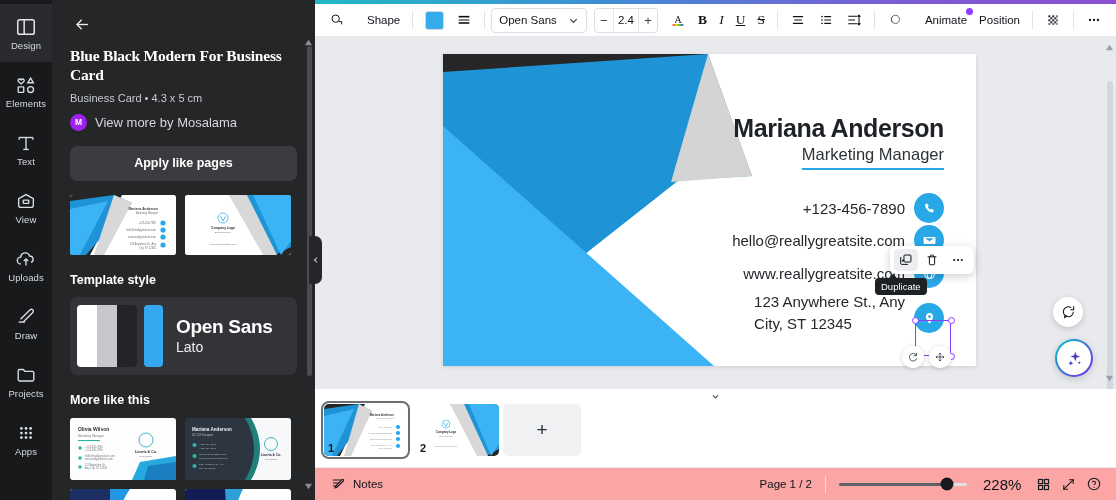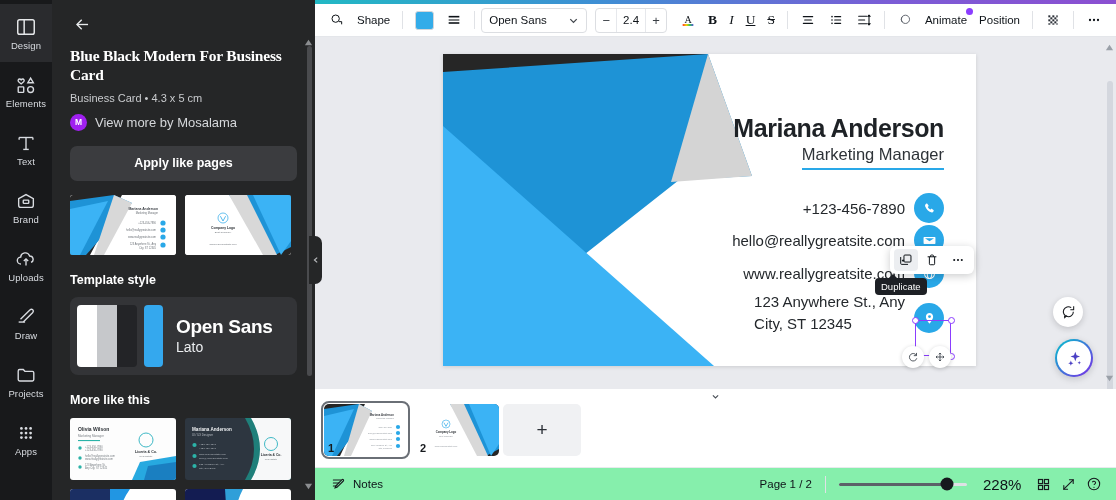--- a/index.html
+++ b/index.html
@@ -89,21 +89,21 @@
     z-index: 40;
   }
 
   
   .toolbar {
     position: absolute; left: 315px; top: 4px; width: 801px; height: 33px;
     background: #fff; border-bottom: 1px solid #e4e6ea;
     display: flex; align-items: center; padding: 0 8px; gap: 0; z-index: 35;
   }
   .tb-btn {
-    height: 26px; display: flex; align-items: center; gap: 12px;
+    height: 26px; display: flex; align-items: center; gap: 22px;
     padding: 0 6px; border-radius: 4px; cursor: pointer;
     font-size: 11.5px; color: #0e1318; white-space: nowrap;
   }
   .tb-sep { width: 1px; height: 18px; background: #e0e2e6; margin: 0 6px; flex: none; }
   .swatch { width: 19px; height: 19px; border-radius: 3px; border: 1px solid #d4d6da; cursor: pointer; }
   .font-sel {
     width: 108px; height: 25px; border: 1px solid #dcdee2; border-radius: 4px;
     display: flex; align-items: center; justify-content: space-between;
     padding: 0 7px; font-size: 11.5px; cursor: pointer; color: #0e1318;
   }
@@ -230,21 +230,21 @@
   .add-pg {
     position: absolute; top: 15px; left: 188px; width: 78px; height: 52px;
     background: #f0f1f3; border-radius: 5px; display: flex;
     align-items: center; justify-content: center; color: #2b3036;
     font-size: 19px; cursor: pointer;
   }
 
   
   .status {
     position: absolute; left: 315px; top: 467px; width: 801px; height: 33px;
-    background: #86efac; border-top: 1px solid #e8eaed;
+    background: #fca5a5; border-top: 1px solid #e8eaed;
     display: flex; align-items: center; padding: 0 10px; z-index: 19;
   }
   .notes-btn {
     display: flex; align-items: center; gap: 6px; font-size: 11.5px;
     color: #0e1318; cursor: pointer; padding: 3px 6px; border-radius: 4px;
   }
   .pg-lbl { font-size: 11.5px; color: #0e1318; }
   .zoom-track {
     width: 128px; height: 3px; background: #dfe1e5; border-radius: 2px;
     position: relative; cursor: pointer;
@@ -295,21 +295,21 @@
       </span>
       <span class="rail-label">Text</span>
     </div>
     <div class="rail-item">
       <span class="rail-ico">
         <svg viewBox="0 0 24 24" fill="none" stroke="#d9dce1" stroke-width="1.5">
           <path d="M4 9.5 12 5l8 4.5v7A2.5 2.5 0 0 1 17.5 19h-11A2.5 2.5 0 0 1 4 16.5v-7z"></path>
           <rect x="9" y="11" width="6" height="3.6" rx=".8"></rect>
         </svg>
       </span>
-      <span class="rail-label">Brand</span>
+      <span class="rail-label">View</span>
     </div>
     <div class="rail-item">
       <span class="rail-ico">
         <svg viewBox="0 0 24 24" fill="none" stroke="#d9dce1" stroke-width="1.5">
           <path d="M6.5 17.5a3.8 3.8 0 0 1-.3-7.6 5 5 0 0 1 9.7-1.2 3.7 3.7 0 0 1 1.6 7.1"></path>
           <line x1="12" y1="19" x2="12" y2="12"></line>
             <polyline points="9.6,14.3 12,11.9 14.4,14.3"></polyline>
         </svg>
       </span>
       <span class="rail-label">Uploads</span>

